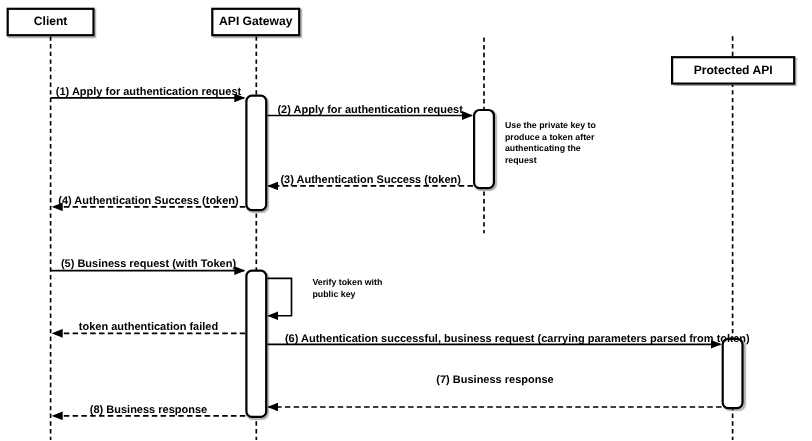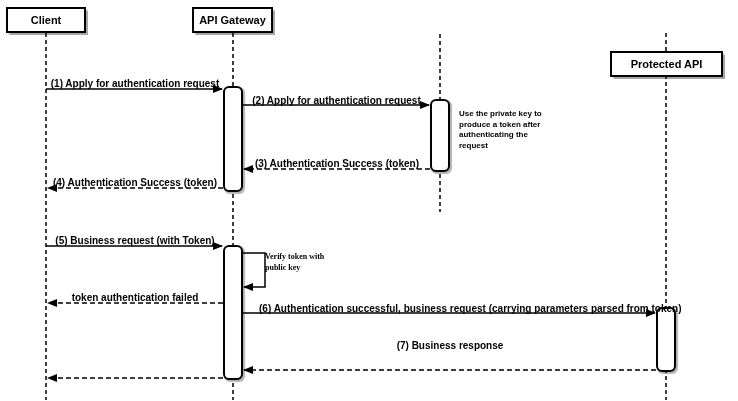--- a/index.html
+++ b/index.html
@@ -113,20 +113,21 @@
     <line x1="243" y1="313" x2="655" y2="313" stroke="#000" stroke-width="1.5" marker-end="url(#head)"></line>
     <line x1="656" y1="370" x2="244" y2="370" stroke="#000" stroke-width="1.5" stroke-dasharray="5 3" marker-end="url(#head)"></line>
     <line x1="223" y1="378" x2="48" y2="378" stroke="#000" stroke-width="1.5" stroke-dasharray="5 3" marker-end="url(#head)"></line>
   </svg>
 
   <div class="msg-label" style="left:47px;  top:78px;  width:176px;">(1) Apply for authentication request</div>
   <div class="msg-label" style="left:243px; top:95px;  width:187px;">(2) Apply for authentication request</div>
   <div class="msg-label" style="left:244px; top:158px; width:186px;">(3) Authentication Success (token)</div>
   <div class="msg-label" style="left:47px;  top:177px; width:176px;">(4) Authentication Success (token)</div>
   <div class="msg-label" style="left:47px;  top:235px; width:176px;">(5) Business request (with Token)</div>
-  <div class="wrap-label" style="left:265px; top:252px; width:72px;font-family:Liberation Serif, serif;">Verify token with public key</div>
+  <div class="wrap-label" style="left:284px; top:252px; width:72px;">Verify token with public key</div>
   <div class="msg-label" style="left:47px;  top:292px; width:176px;">token authentication failed</div>
   <div class="msg-label" style="left:243px; top:303px; width:413px;margin-left:16px;">(6) Authentication successful, business request (carrying parameters parsed from token)</div>
   <div class="msg-label" style="left:244px; top:340px; width:412px;">(7) Business response</div>
+  <div class="msg-label" style="left:47px;  top:367px; width:176px;">(8) Business response</div>
 
   <div class="wrap-label" style="left:459px; top:109px; width:84px;">Use the private key to produce a token after authenticating the request</div>
 
 </div>
 
 </body></html>

